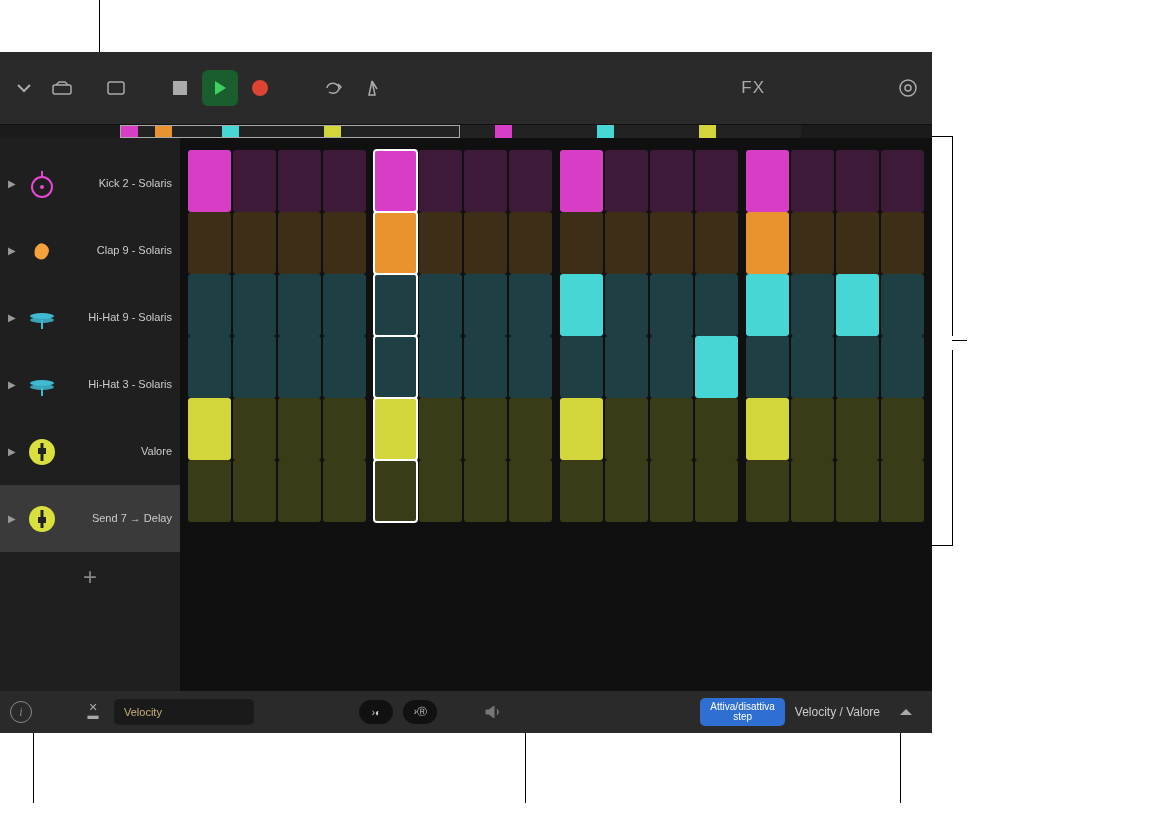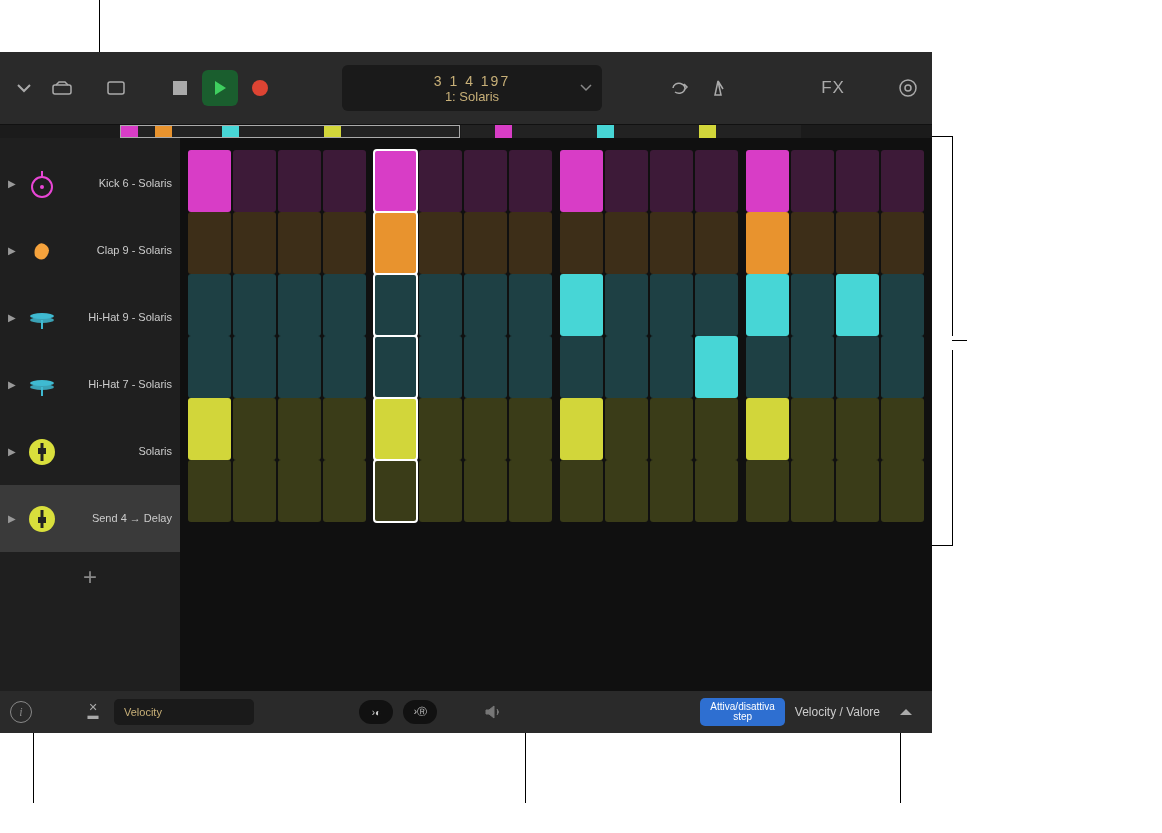--- a/index.html
+++ b/index.html
@@ -80,29 +80,20 @@
       <div class="tb-stop"></div>
     </div>
     <div class="tb-btn tb-play">
       <svg width="14" height="16">
           <path d="M2 1 L13 8 L2 15 Z" fill="#3fcf5f"></path>
         </svg>
     </div>
     <div class="tb-btn">
       <div class="tb-rec"></div>
     </div>
-    <div class="lcd">
-      <div class="lcd-top">3  1  4  197</div>
-      <div class="lcd-bot">1: Solaris</div>
-      <div class="lcd-arrow">
-        <svg width="12" height="8">
-            <path d="M1 1 L6 6 L11 1" stroke="#888" stroke-width="1.5" fill="none"></path>
-          </svg>
-      </div>
-    </div>
     <div style="width:30px"></div>
     <div class="tb-btn">
       <svg width="20" height="14">
           <path d="M3 7 A6 5 0 1 1 5 11 M14 3 L17 6 L14 9" fill="none" stroke="#aaa" stroke-width="1.5"></path>
         </svg>
     </div>
     <div class="tb-btn">
       <svg width="16" height="18">
           <path d="M5 16 L8 2 L11 16 Z M8 2 L13 10" fill="none" stroke="#aaa" stroke-width="1.5"></path>
         </svg>
@@ -129,21 +120,21 @@
       <div id="rows">
           <div class="row">
             <span class="play-tri">▶</span>
             <span class="icon">
               <svg width="30" height="30">
                 <circle cx="15" cy="18" r="10" fill="none" stroke="#e946d6" stroke-width="2"></circle>
                 <line x1="15" y1="8" x2="15" y2="2" stroke="#e946d6" stroke-width="2"></line>
                 <circle cx="15" cy="18" r="2" fill="#e946d6"></circle>
               </svg>
             </span>
-            <span class="label">Kick 6 - Solaris</span>
+            <span class="label">Kick 2 - Solaris</span>
           </div>
           <div class="row">
             <span class="play-tri">▶</span>
             <span class="icon">
               <svg width="30" height="30">
                 <path d="M8 20 Q6 12 12 8 Q16 6 20 10 Q24 14 20 20 Q16 26 10 22 Z" fill="#f5a23c"></path>
               </svg>
             </span>
             <span class="label">Clap 9 - Solaris</span>
           </div>
@@ -160,43 +151,43 @@
           </div>
           <div class="row">
             <span class="play-tri">▶</span>
             <span class="icon">
               <svg width="30" height="30">
                 <ellipse cx="15" cy="13" rx="12" ry="3" fill="#3fbad1"></ellipse>
                 <ellipse cx="15" cy="17" rx="12" ry="3" fill="#3fbad1" opacity="0.85"></ellipse>
                 <line x1="15" y1="17" x2="15" y2="26" stroke="#3fbad1" stroke-width="2"></line>
               </svg>
             </span>
-            <span class="label">Hi-Hat 7 - Solaris</span>
+            <span class="label">Hi-Hat 3 - Solaris</span>
           </div>
           <div class="row">
             <span class="play-tri">▶</span>
             <span class="icon">
               <svg width="30" height="30">
                 <circle cx="15" cy="15" r="13" fill="#d9df3c"></circle>
                 <line x1="15" y1="6" x2="15" y2="24" stroke="#222" stroke-width="3"></line>
                 <rect x="11" y="11" width="8" height="6" fill="#222"></rect>
               </svg>
             </span>
-            <span class="label">Solaris</span>
+            <span class="label">Valore</span>
           </div>
           <div class="row sel">
             <span class="play-tri">▶</span>
             <span class="icon">
               <svg width="30" height="30">
                 <circle cx="15" cy="15" r="13" fill="#d9df3c"></circle>
                 <line x1="15" y1="6" x2="15" y2="24" stroke="#222" stroke-width="3"></line>
                 <rect x="11" y="13" width="8" height="6" fill="#222"></rect>
               </svg>
             </span>
-            <span class="label">Send 4 → Delay</span>
+            <span class="label">Send 7 → Delay</span>
           </div>
         </div>
       <div class="add-row">
         <span>+</span>
       </div>
     </div>
 
     <div class="grid">
       <div id="grid-rows">
           <div class="step-row">

